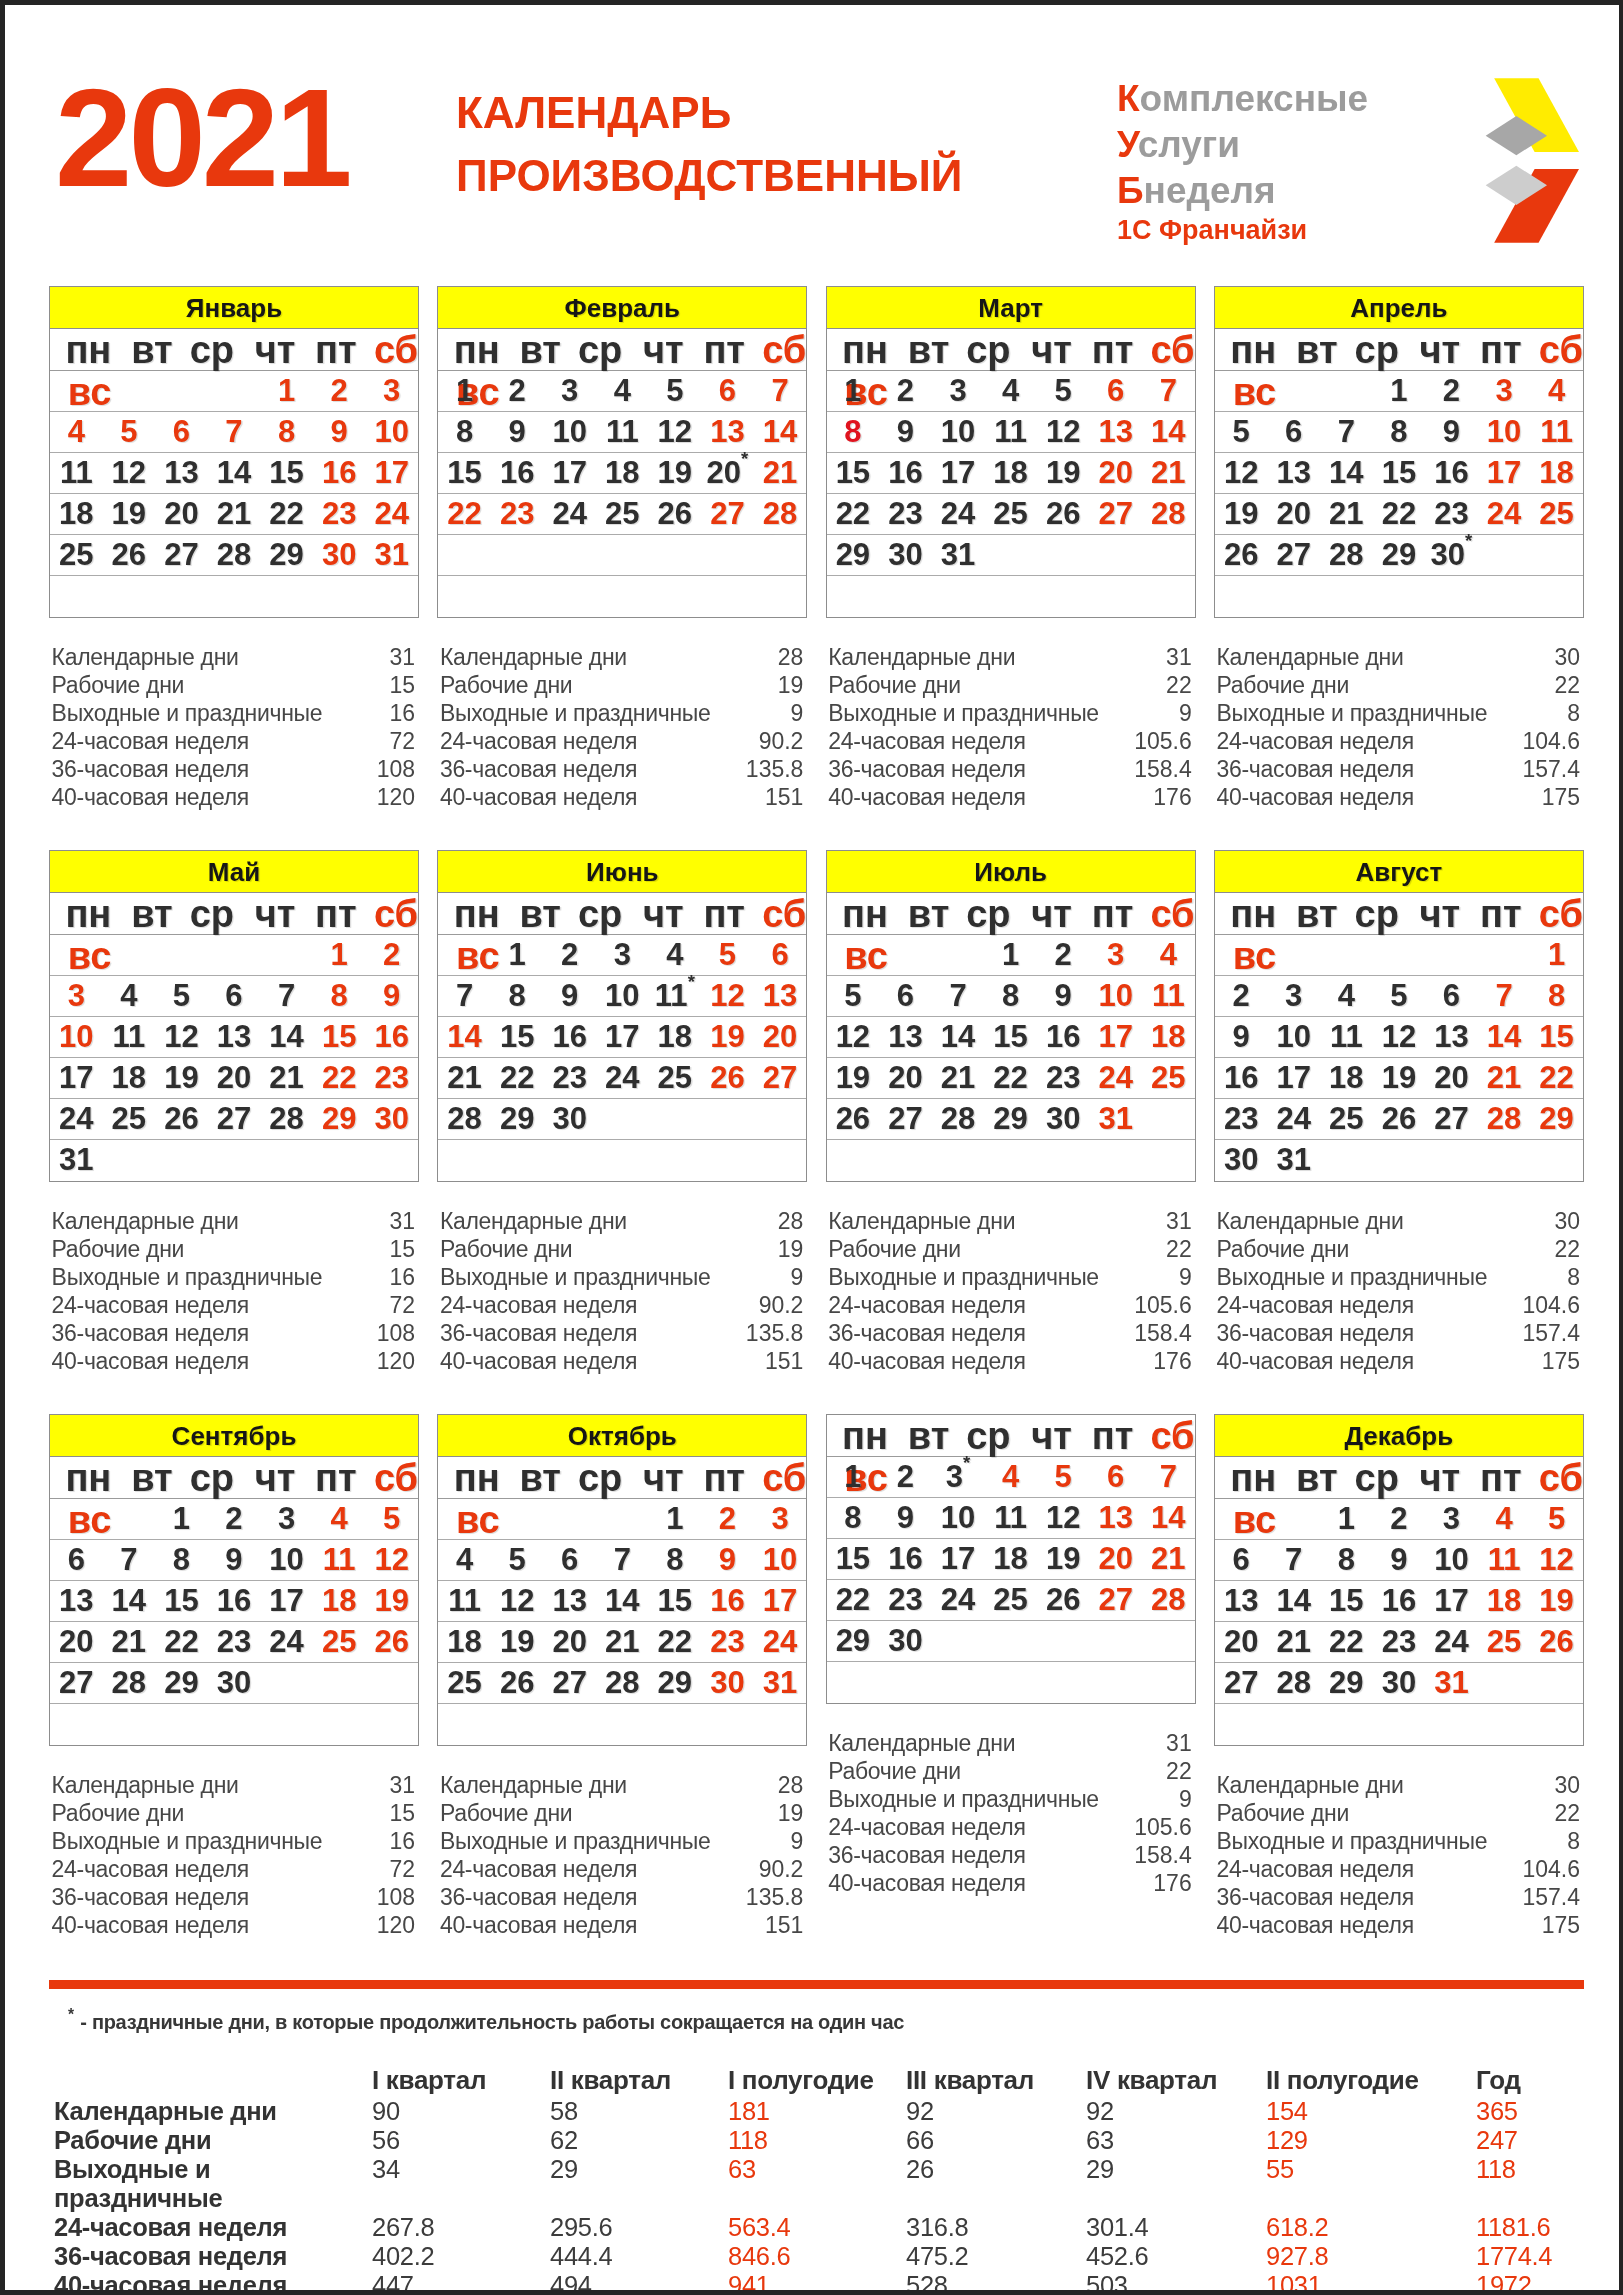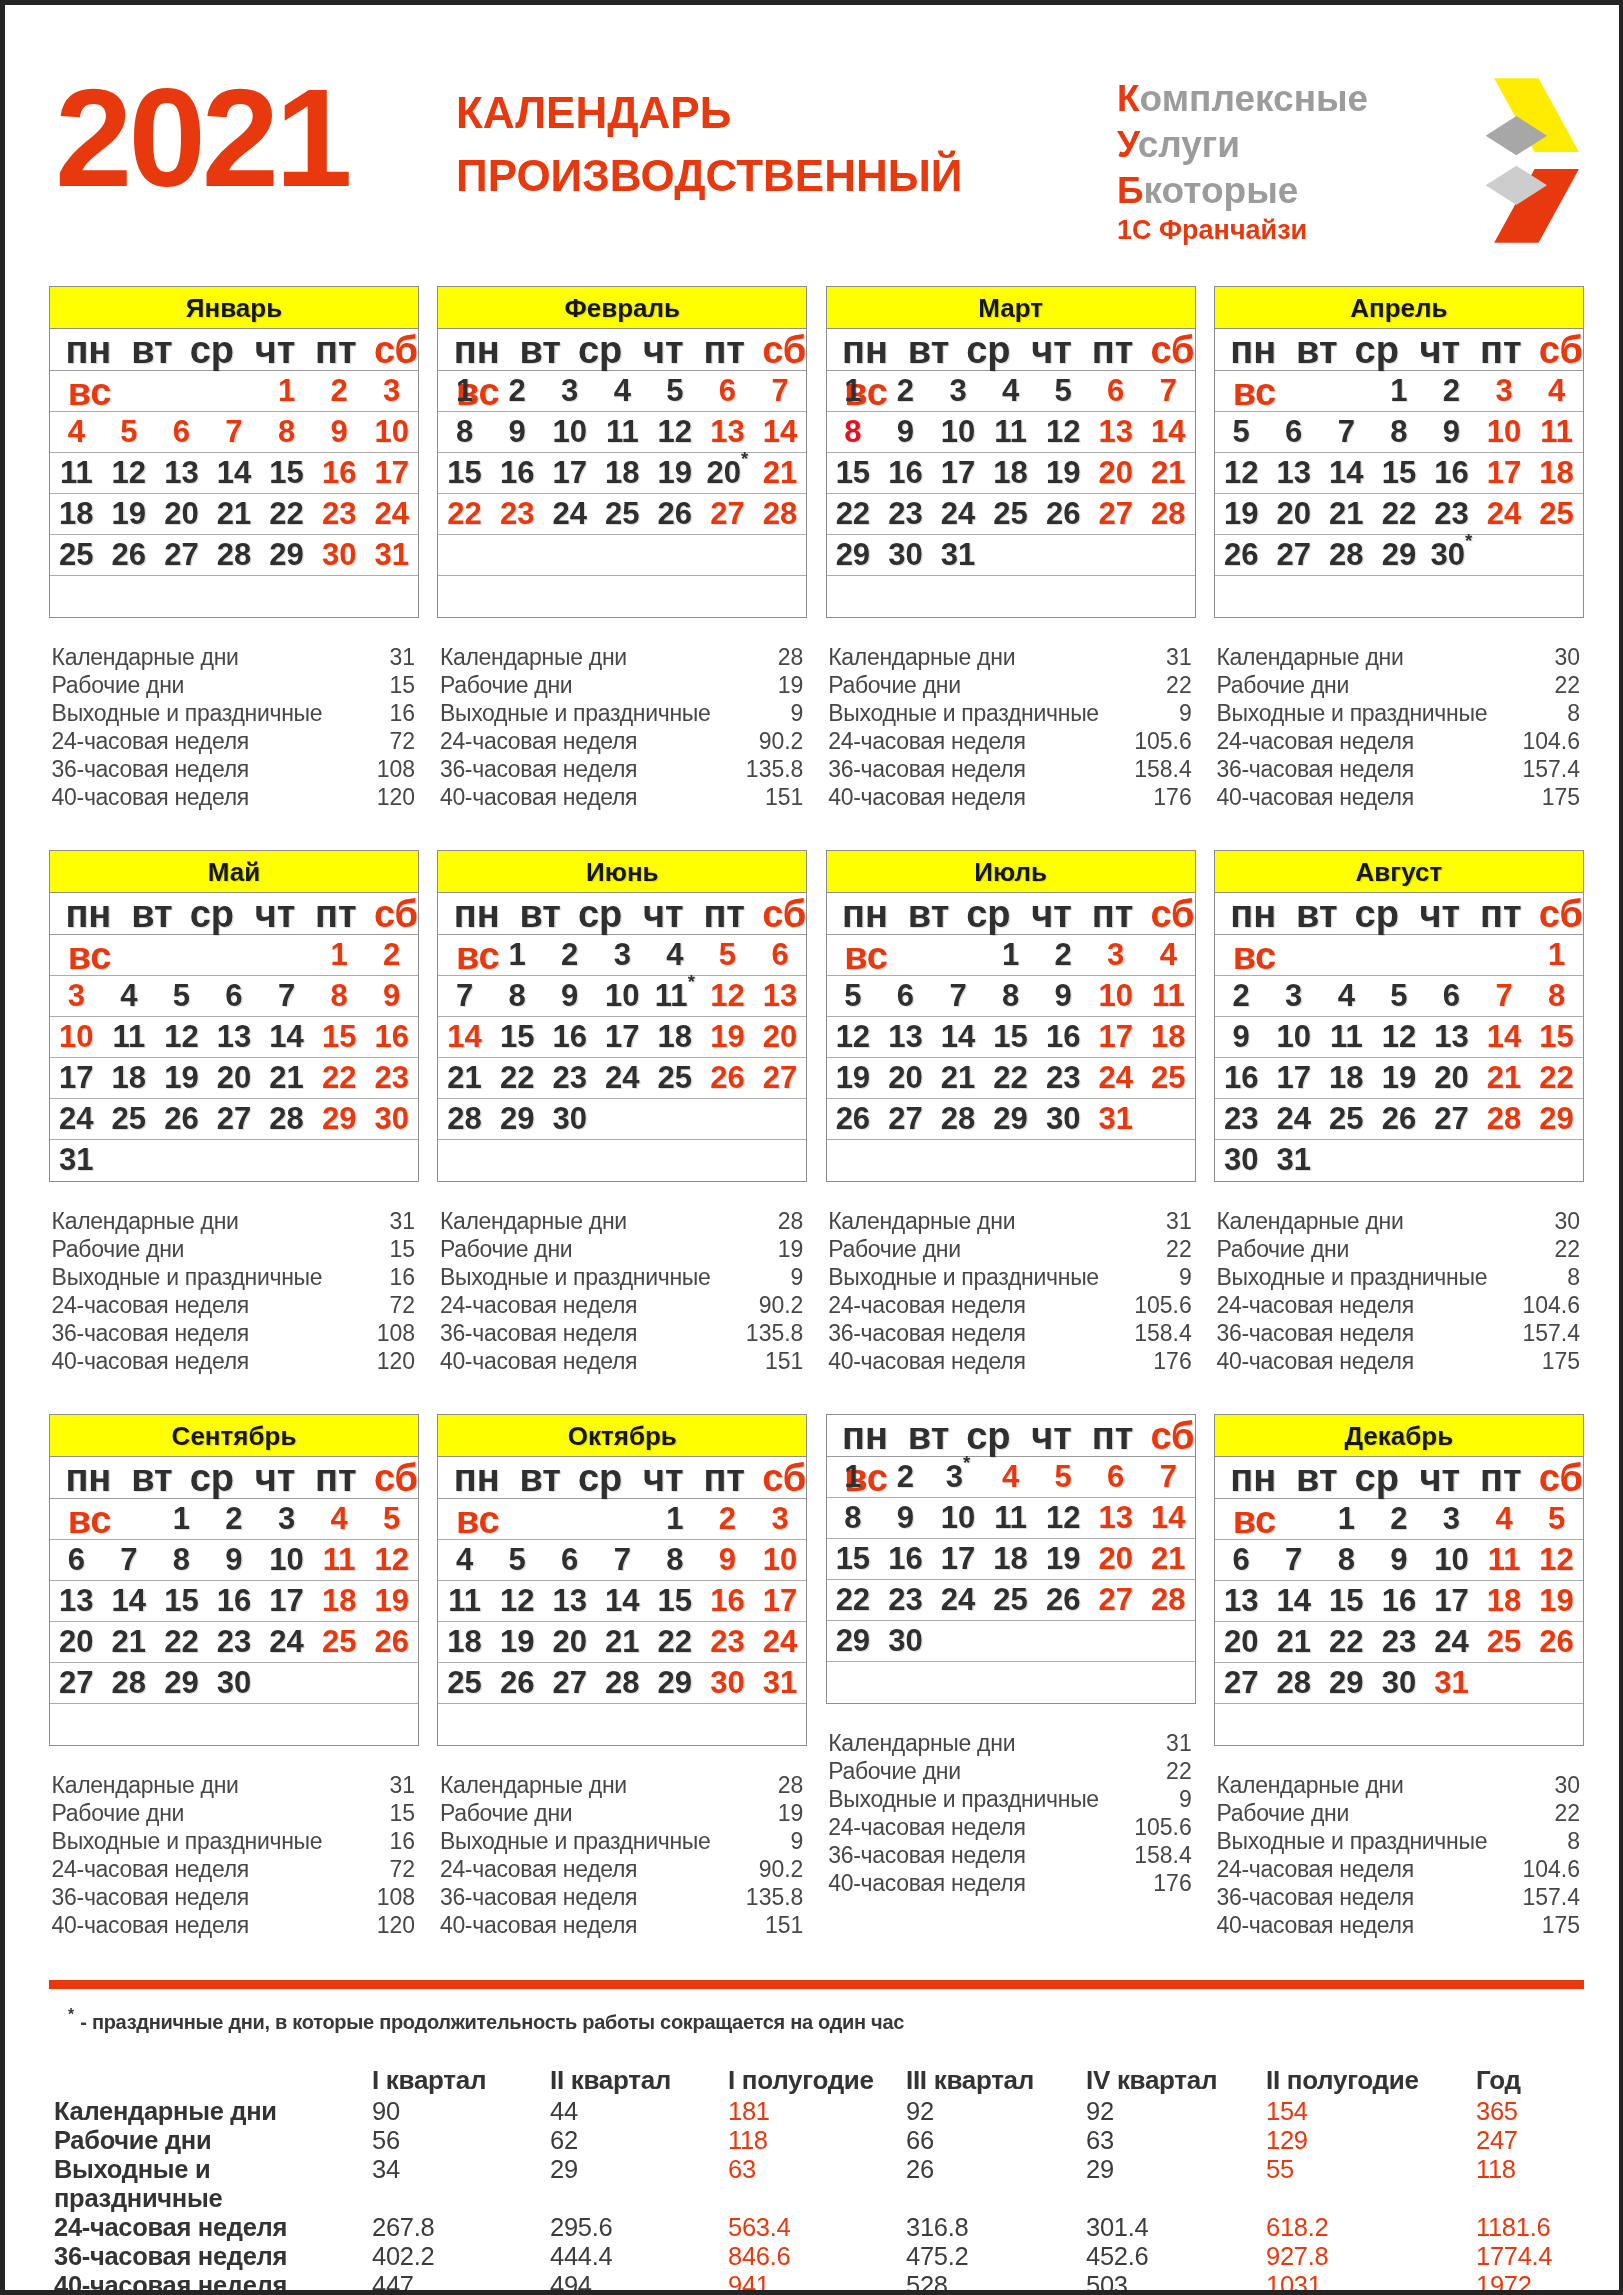--- a/index.html
+++ b/index.html
@@ -60,21 +60,21 @@
   <div class="year">2021</div>
 
   <div class="main-title">
     <div>КАЛЕНДАРЬ</div>
     <div>ПРОИЗВОДСТВЕННЫЙ</div>
   </div>
 
   <div class="logo-text">
     <div><span class="cap">К</span><span>омплексные</span></div>
     <div><span class="cap">У</span><span>слуги</span></div>
-    <div><span class="cap">Б</span><span>которые</span></div>
+    <div><span class="cap">Б</span><span>неделя</span></div>
   </div>
   <div class="franchise">1С Франчайзи</div>
 
   <svg class="cube" width="124" height="165" viewBox="0 0 190 252">
     <polygon points="60,0 128,0 190,113 122,113" fill="#ffec00"></polygon>
     <polygon points="122,139 190,139 128,252 60,252" fill="#e8380d"></polygon>
     <polygon points="94,58 141,88 94,118 47,88" fill="#a7a7a7"></polygon>
     <polygon points="94,134 141,164 94,194 47,164" fill="#cdcdcd"></polygon>
   </svg>
 
@@ -1218,21 +1218,21 @@
         <div class="sum-head"></div>
         <div class="sum-head">I квартал</div>
         <div class="sum-head">II квартал</div>
         <div class="sum-head">I полугодие</div>
         <div class="sum-head">III квартал</div>
         <div class="sum-head">IV квартал</div>
         <div class="sum-head">II полугодие</div>
         <div class="sum-head">Год</div>
         <div class="sum-cell sum-label">Календарные дни</div>
         <div class="sum-cell">90</div>
-        <div class="sum-cell">44</div>
+        <div class="sum-cell">58</div>
         <div class="sum-cell sum-red">181</div>
         <div class="sum-cell">92</div>
         <div class="sum-cell">92</div>
         <div class="sum-cell sum-red">154</div>
         <div class="sum-cell sum-red">365</div>
         <div class="sum-cell sum-label">Рабочие дни</div>
         <div class="sum-cell">56</div>
         <div class="sum-cell">62</div>
         <div class="sum-cell sum-red">118</div>
         <div class="sum-cell">66</div>

